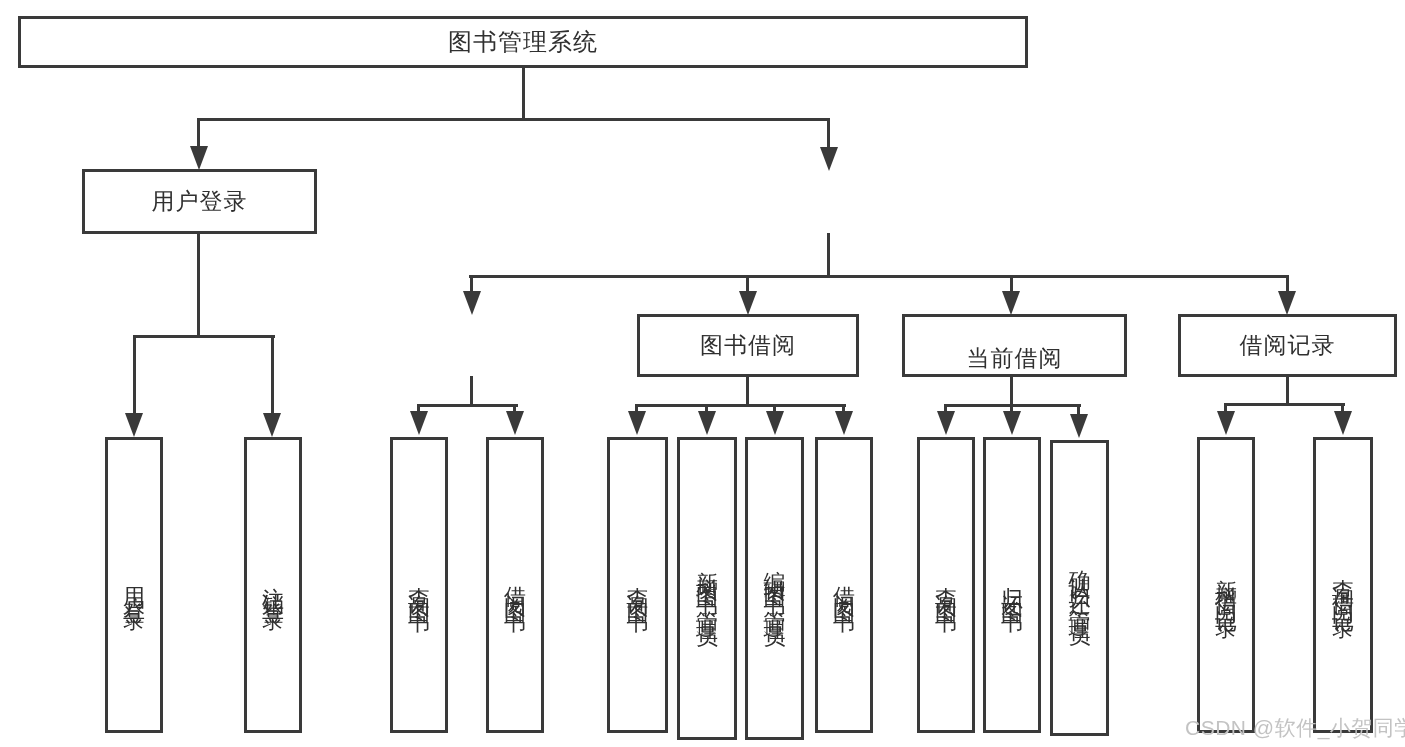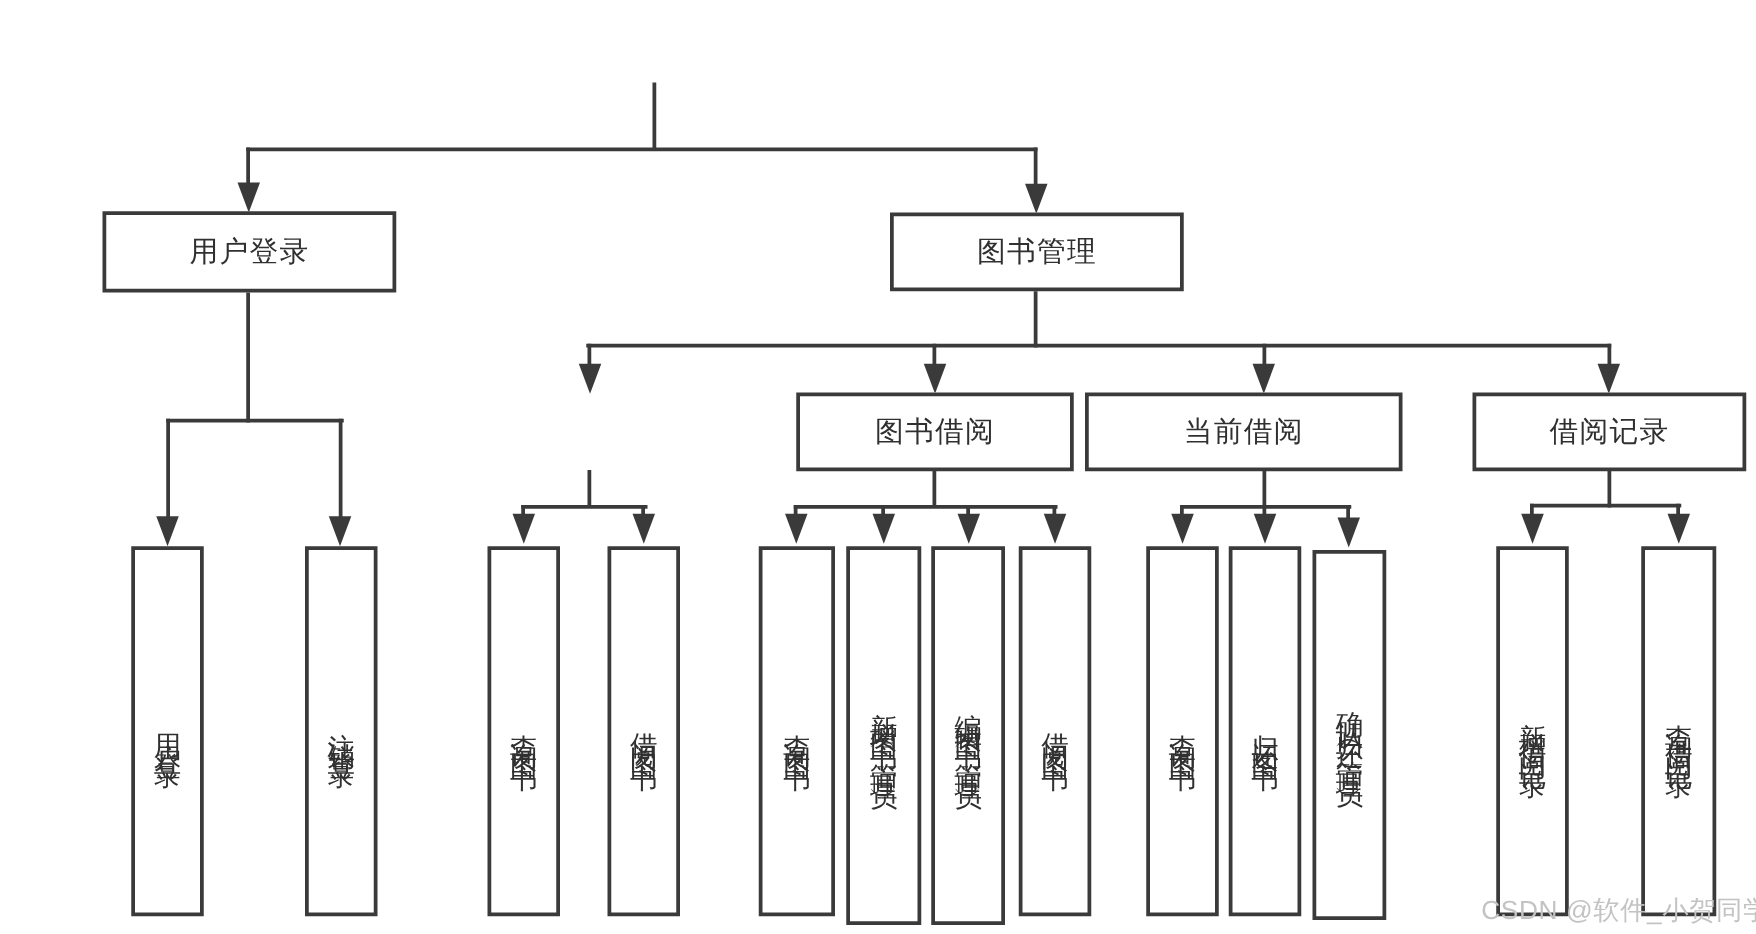--- a/index.html
+++ b/index.html
@@ -39,33 +39,33 @@
   .watermark{
     position:absolute;z-index:6;white-space:nowrap;
     font-size:21px;color:var(--watermark);letter-spacing:0.5px;
   }
 </style>
 </head>
 <body>
 
 <div id="stage">
 
+  <div class="box root" style="left:18px;top:16px;width:1010px;height:52px;">
+    <span>图书管理系统</span>
+  </div>
 
   <div class="vl" style="left:522px;top:66px;height:54px;"></div>
   <div class="hl" style="left:197px;top:118px;width:633px;"></div>
   <div class="vl" style="left:197px;top:118px;height:30px;"></div>
   <div class="arr" style="left:190px;top:146px;"></div>
   <div class="vl" style="left:827px;top:118px;height:30px;"></div>
   <div class="arr" style="left:820px;top:147px;"></div>
 
   <div class="box" style="left:82px;top:169px;width:235px;height:65px;">
     <span>用户登录</span>
-  </div>
-  <div class="box" style="left:712px;top:170px;width:235px;height:63px;">
-    <span>图书管理</span>
   </div>
 
   <div class="vl" style="left:197px;top:234px;height:104px;"></div>
   <div class="hl" style="left:133px;top:335px;width:142px;"></div>
   <div class="vl" style="left:133px;top:335px;height:80px;"></div>
   <div class="arr" style="left:125px;top:413px;"></div>
   <div class="vl" style="left:271px;top:335px;height:80px;"></div>
   <div class="arr" style="left:263px;top:413px;"></div>
 
   <div class="vl" style="left:827px;top:233px;height:45px;"></div>
@@ -75,21 +75,21 @@
   <div class="vl" style="left:746px;top:275px;height:20px;"></div>
   <div class="arr" style="left:739px;top:291px;"></div>
   <div class="vl" style="left:1010px;top:275px;height:20px;"></div>
   <div class="arr" style="left:1002px;top:291px;"></div>
   <div class="vl" style="left:1286px;top:275px;height:20px;"></div>
   <div class="arr" style="left:1278px;top:291px;"></div>
 
   <div class="box" style="left:637px;top:314px;width:222px;height:63px;">
     <span>图书借阅</span>
   </div>
-  <div class="box" style="left:868px;top:314px;width:254px;height:63px;">
+  <div class="box" style="left:902px;top:314px;width:225px;height:63px;align-items:flex-end;">
     <span>当前借阅</span>
   </div>
   <div class="box" style="left:1178px;top:314px;width:219px;height:63px;">
     <span>借阅记录</span>
   </div>
 
   <div class="vl" style="left:470px;top:376px;height:30px;"></div>
   <div class="hl" style="left:417px;top:404px;width:101px;"></div>
   <div class="vl" style="left:417px;top:404px;height:12px;"></div>
   <div class="arr" style="left:410px;top:411px;"></div>

